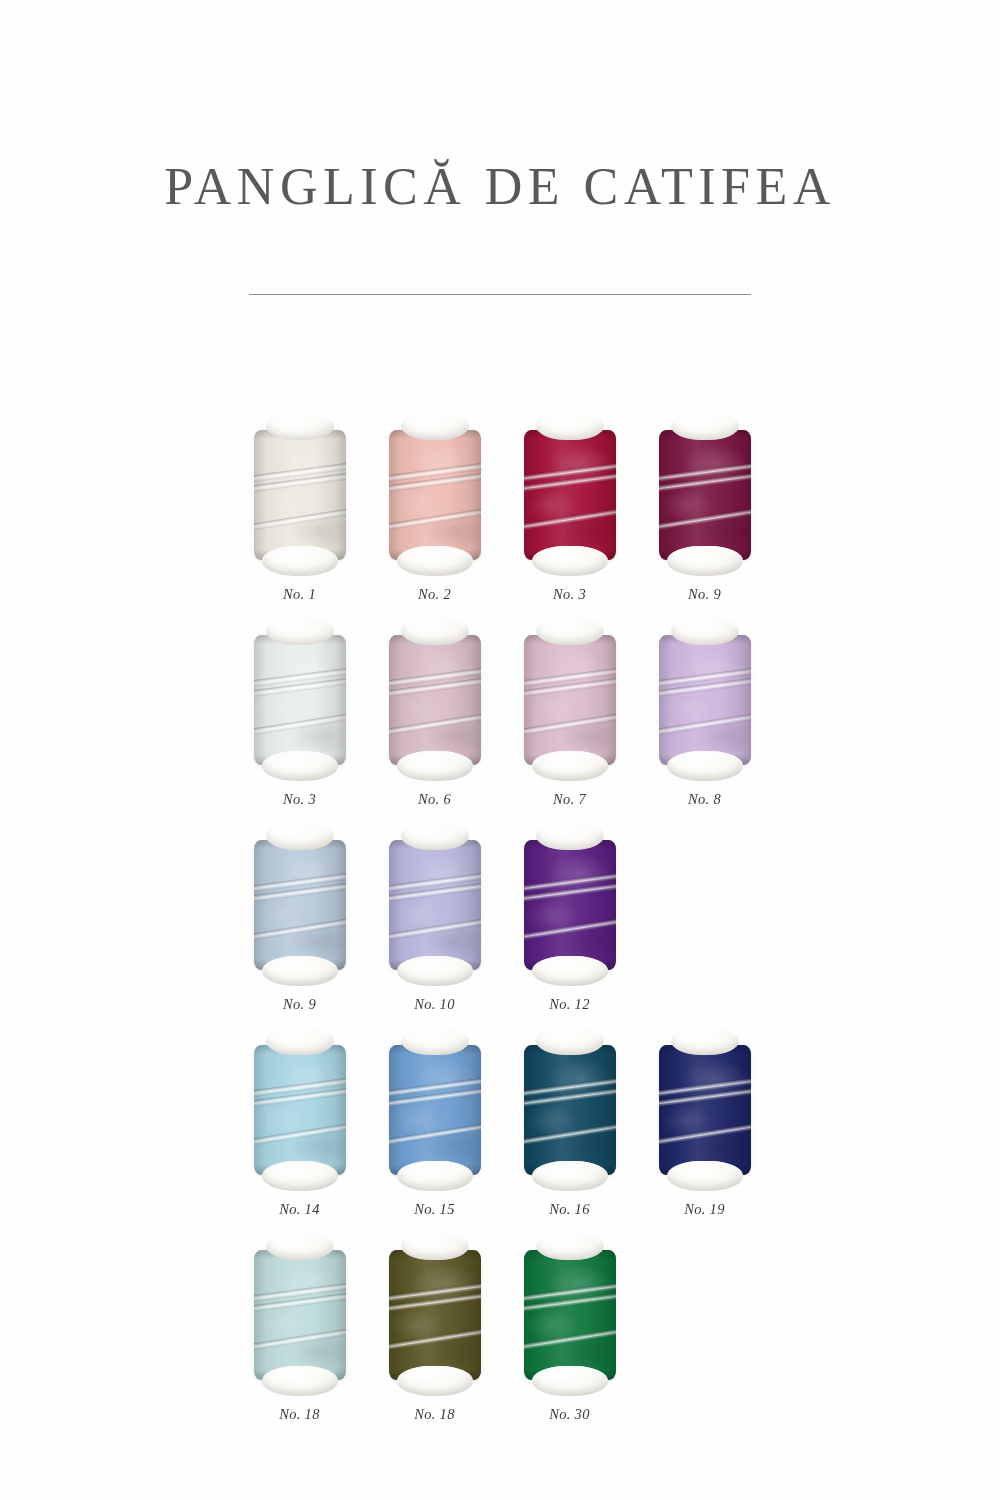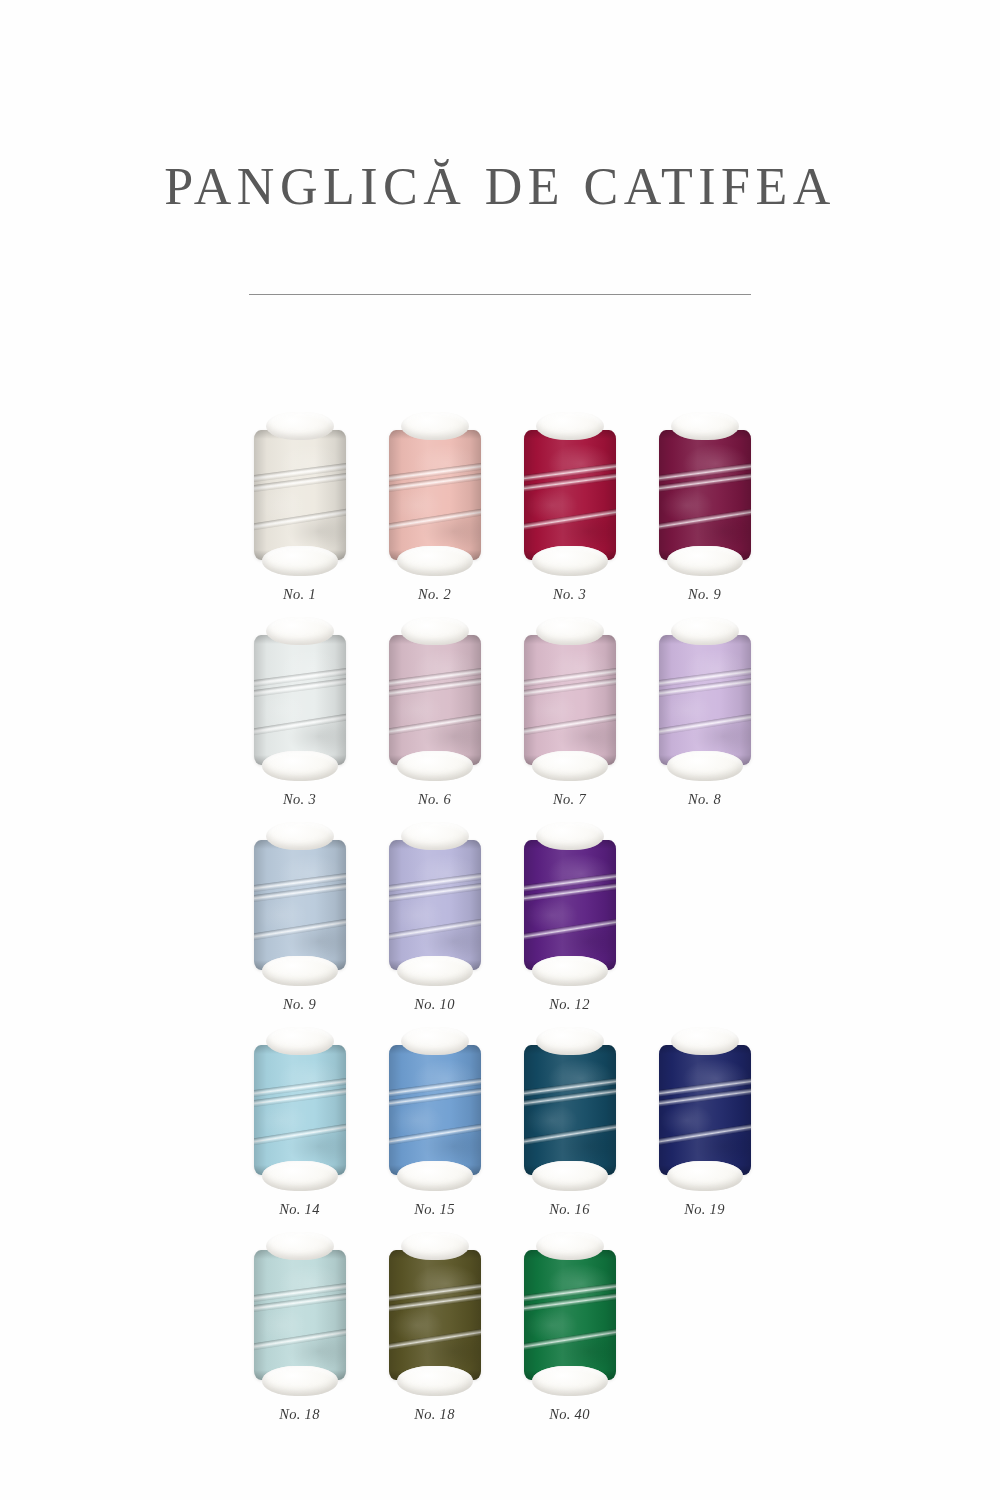--- a/index.html
+++ b/index.html
@@ -506,18 +506,18 @@
               <div class="seam s1"></div>
               <div class="seam s2"></div>
               <div class="seam s3"></div>
               <div class="barrel-shade"></div>
               <div class="barrel-top-edge"></div>
               <div class="barrel-bot-edge"></div>
             </div>
             <div class="cap-top"></div>
             <div class="cap-bottom"></div>
           </div>
-          <div class="swatch-label">No. 40</div>
+          <div class="swatch-label">No. 30</div>
         </div>
       </div>
     </div>
 
 </div>
 
 </body></html>

